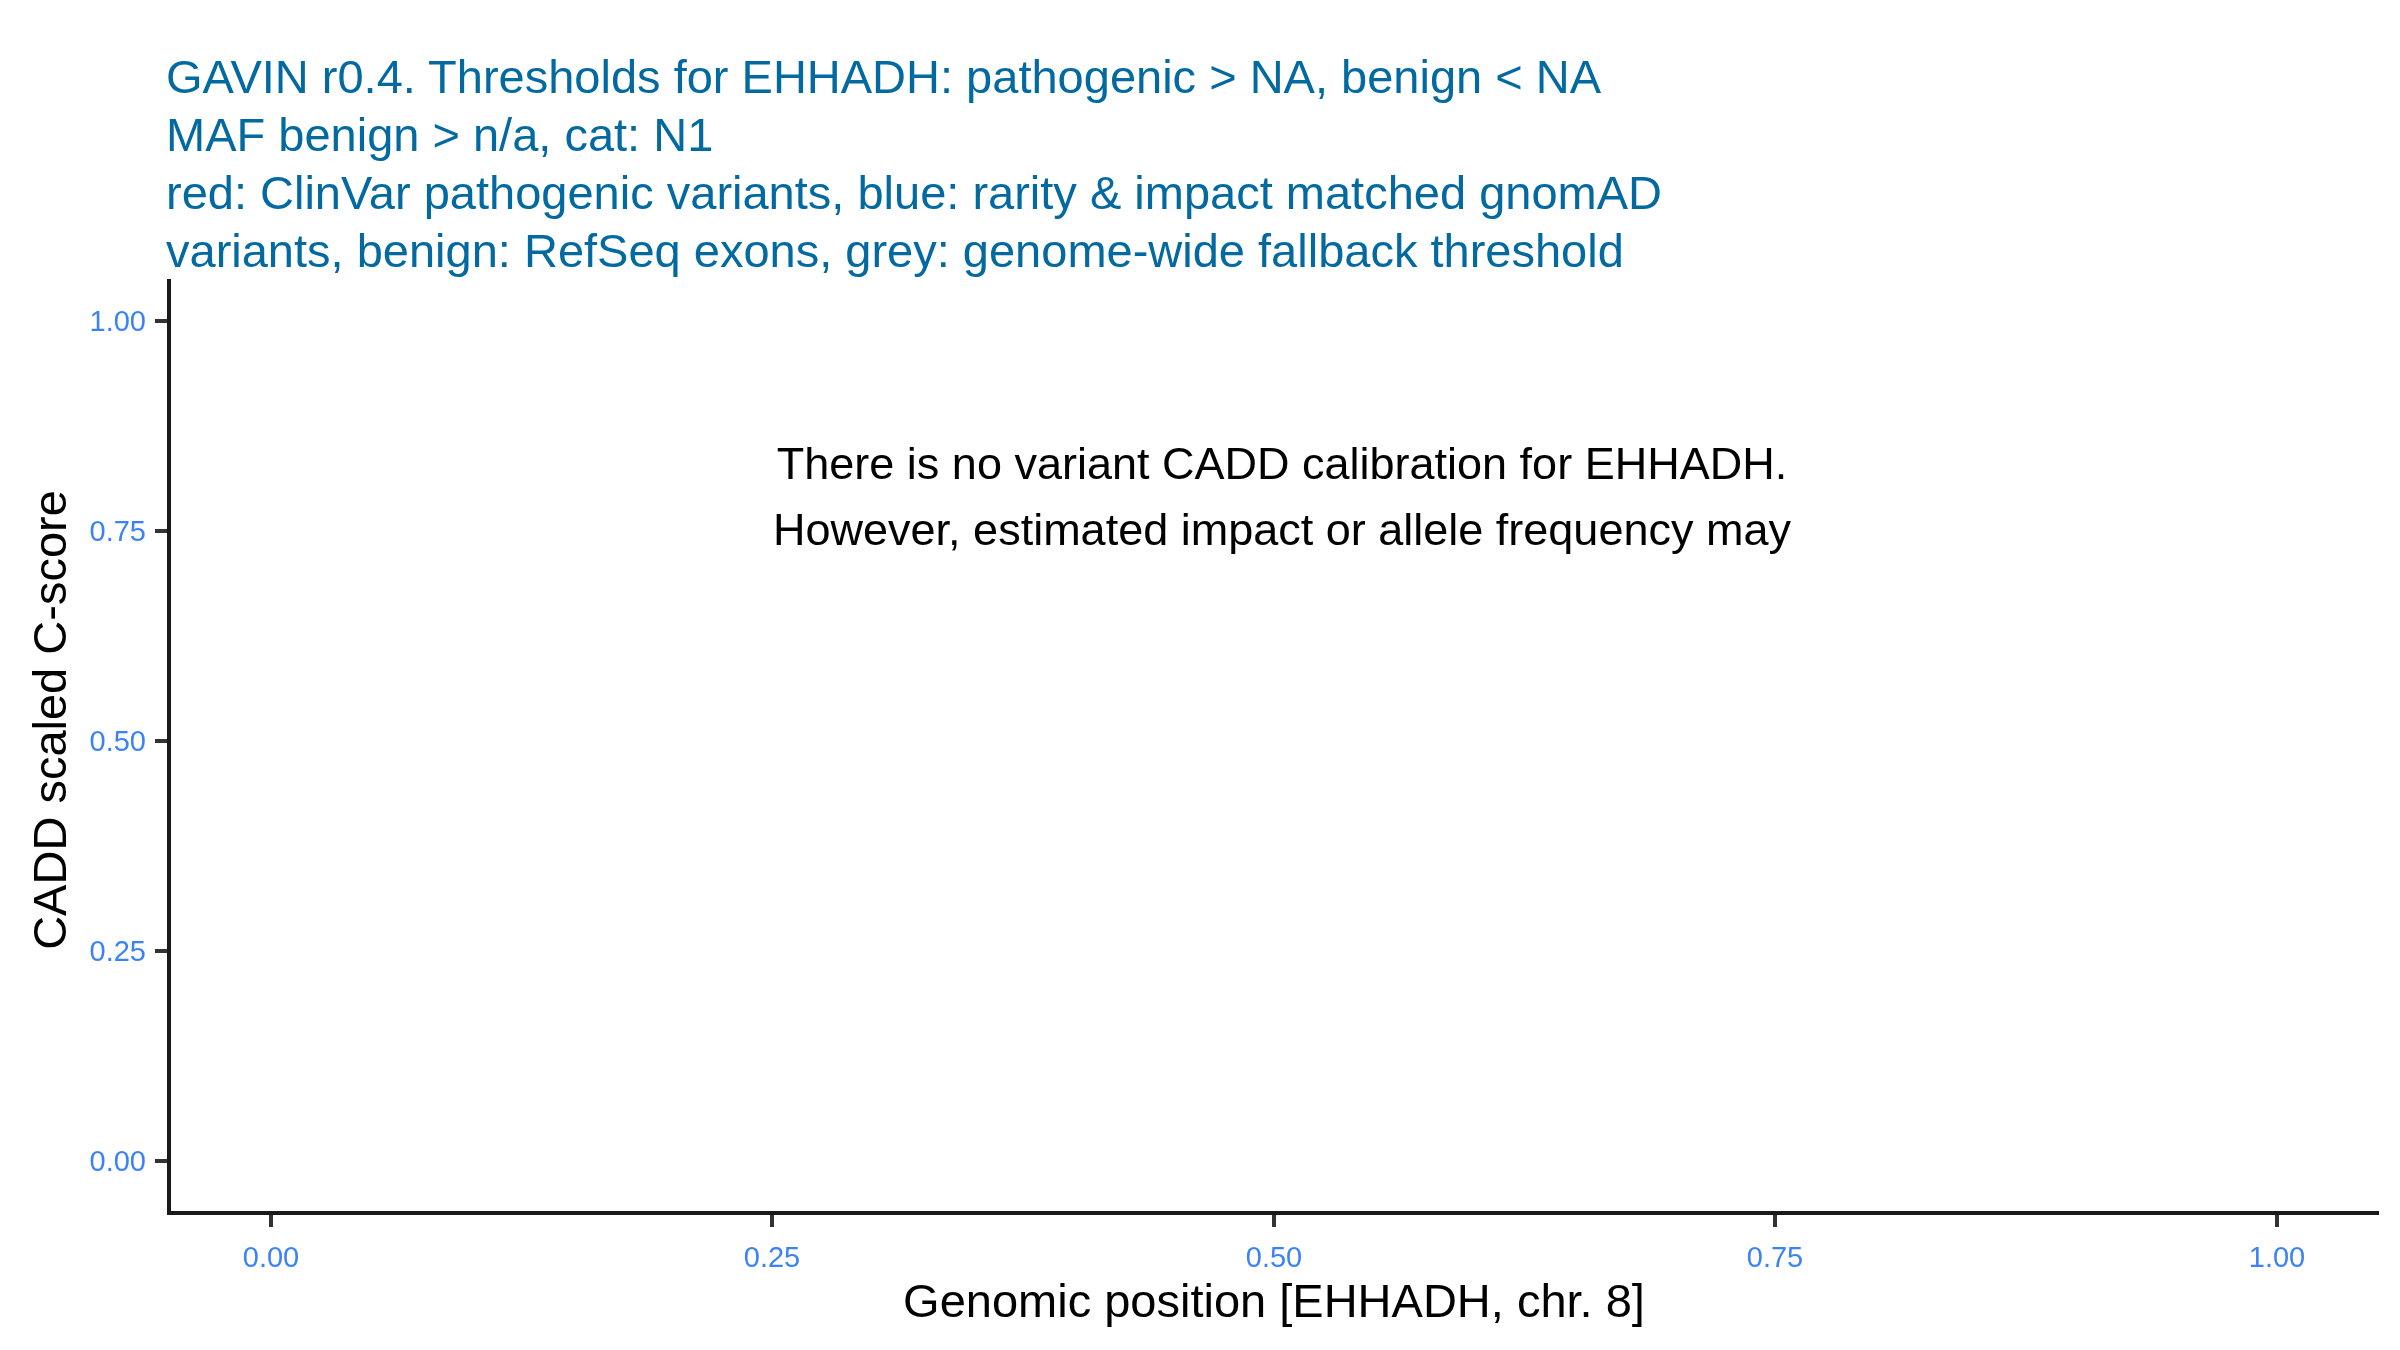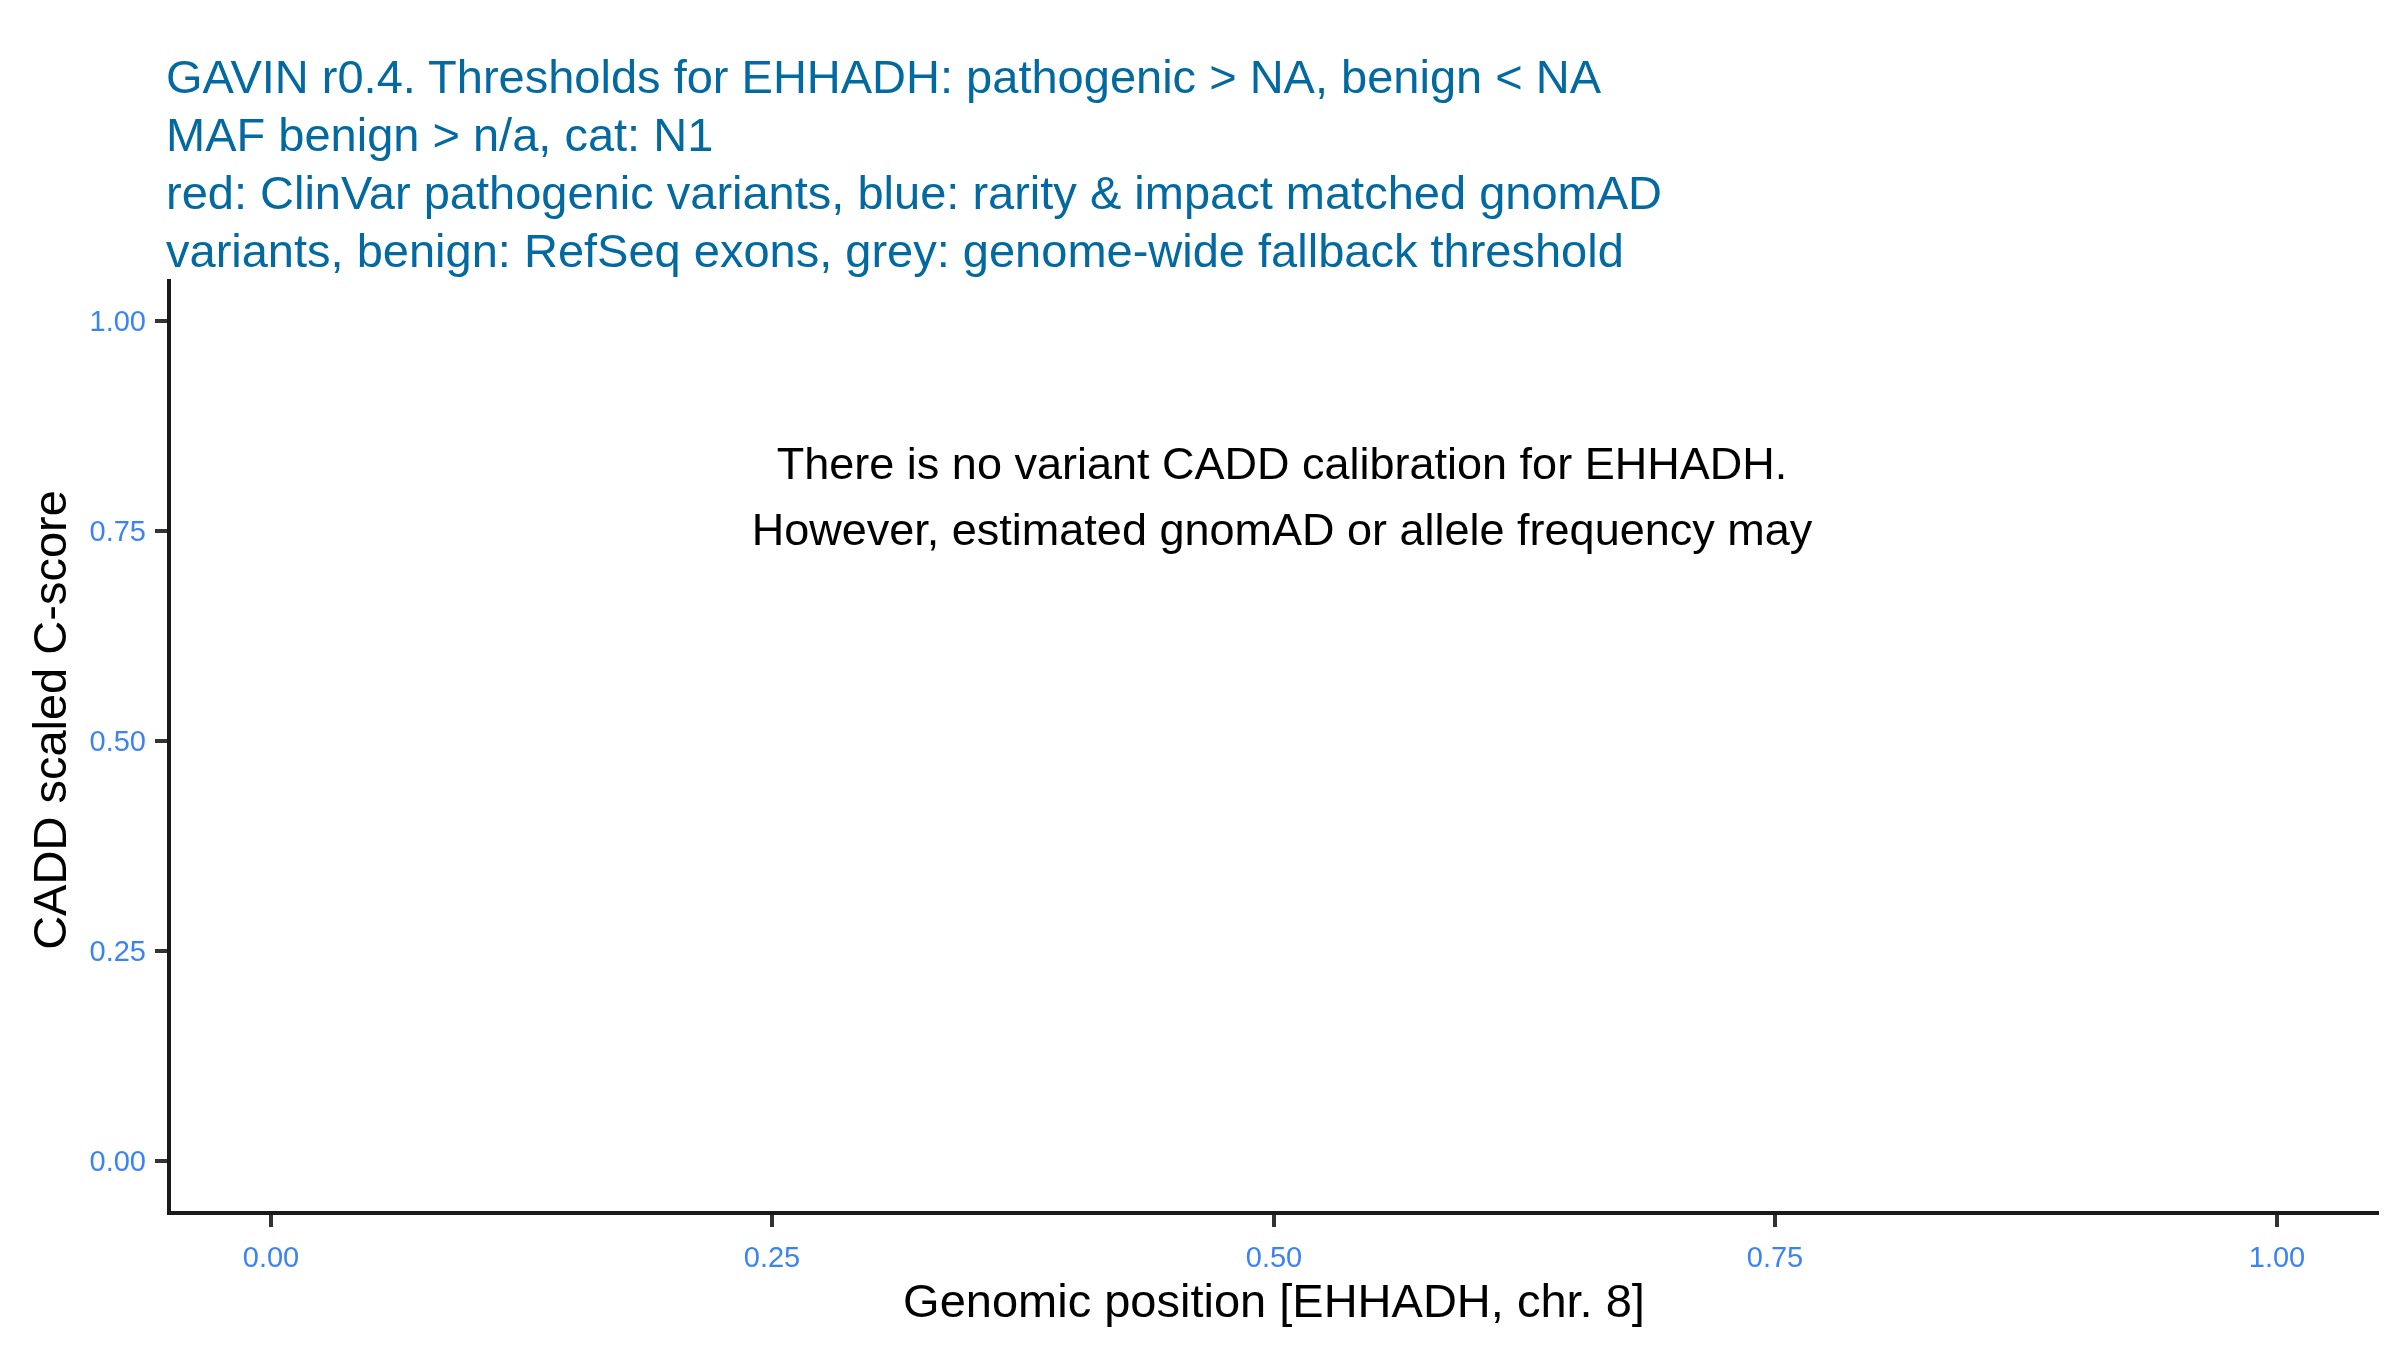--- a/index.html
+++ b/index.html
@@ -60,21 +60,21 @@
 <div class="abs chart-title">
   <div>GAVIN r0.4. Thresholds for EHHADH: pathogenic &gt; NA, benign &lt; NA</div>
   <div>MAF benign &gt; n/a, cat: N1</div>
   <div>red: ClinVar pathogenic variants, blue: rarity &amp; impact matched gnomAD</div>
   <div>variants, benign: RefSeq exons, grey: genome-wide fallback threshold</div>
 </div>
 
 <div class="abs" style="left:171px; top:279px; width:2206px; height:936px;">
   <div class="annotation" style="position:absolute; left:411px; top:152px;">
     <div>There is no variant CADD calibration for EHHADH.</div>
-    <div>However, estimated gnomAD or allele frequency may</div>
+    <div>However, estimated impact or allele frequency may</div>
   </div>
 </div>
 
 <div class="abs axis-line y-axis-line"></div>
 <div class="abs axis-line x-axis-line"></div>
 
 <div class="abs tick y-tick" style="top:319px;"></div>
 <div class="abs tick y-tick" style="top:529px;"></div>
 <div class="abs tick y-tick" style="top:739px;"></div>
 <div class="abs tick y-tick" style="top:949px;"></div>

